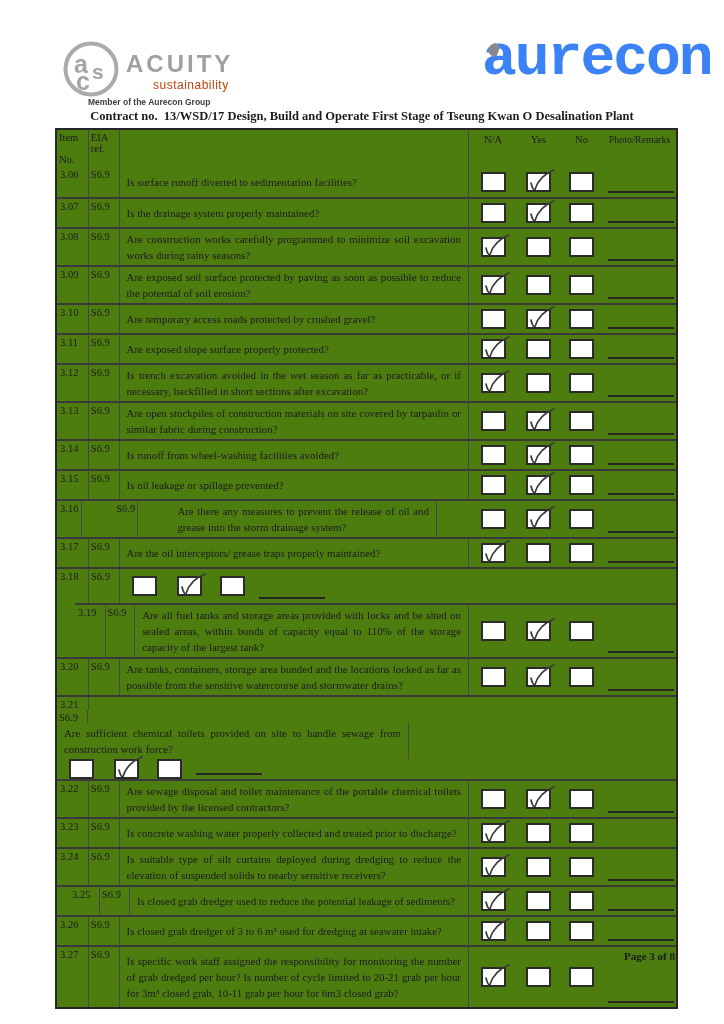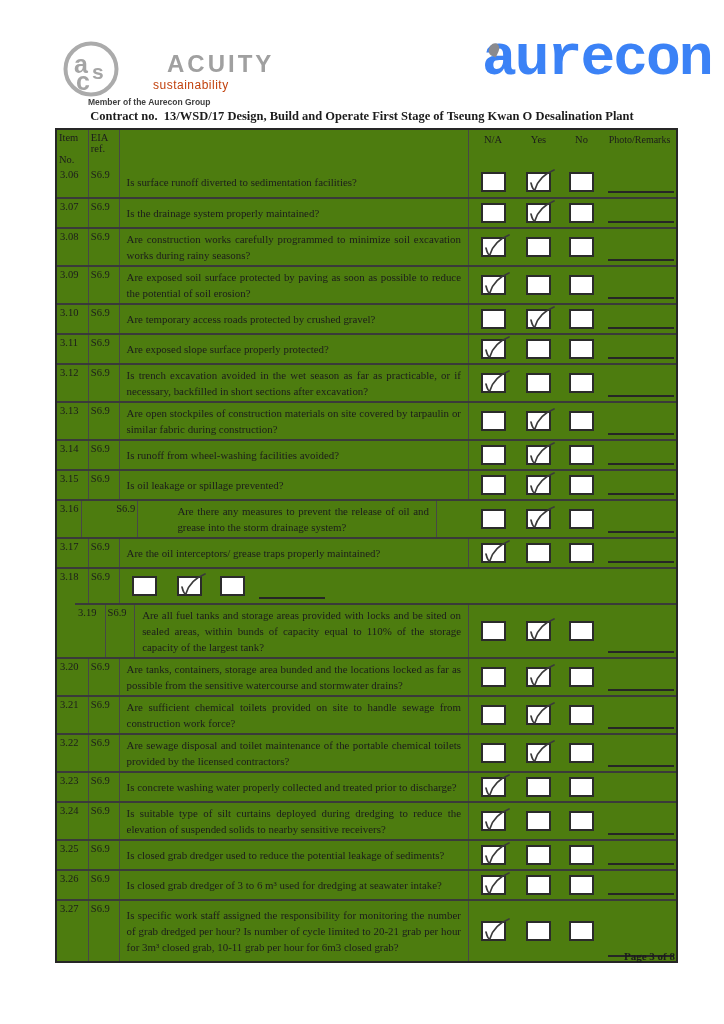--- a/index.html
+++ b/index.html
@@ -8,21 +8,21 @@
     position:relative; overflow:hidden; background:#ffffff;
     font-family:"Liberation Serif", serif; color:#1c1c1c;
   }
 
   
   .acuity { position:absolute; left:60px; top:38px; width:260px; height:70px; }
   .acuity-mark { position:absolute; left:2px; top:2px; }
   .acuity-name {
     position:absolute; left:66px; top:12px;
     font-family:"Liberation Sans", sans-serif; font-size:24px; font-weight:600;
-    letter-spacing:3px; color:#a0a0a0;margin-left:41px;
+    letter-spacing:3px; color:#a0a0a0;
   }
   .acuity-sub {
     position:absolute; left:93px; top:40px;
     font-family:"Liberation Sans", sans-serif; font-size:12px;
     letter-spacing:0.5px; color:#c2410c;
   }
   .member-note {
     position:absolute; left:28px; top:59px;
     font-family:"Liberation Sans", sans-serif; font-size:8.5px; font-weight:bold;
     color:#3f3f3f;
@@ -558,21 +558,21 @@
         <div class="box">
           
         </div>
       </div>
       <div class="sub rem">
         <div class="remark-line"></div>
       </div>
     </div>
   </div>
 
-  <div class="row" style="min-height: 36px;">
+  <div class="row" style="min-height: 36px; flex-direction: column;">
     <div class="cell c-item">3.21</div>
     <div class="cell c-eia">S6.9</div>
     <div class="cell c-q">
       <div class="qtext">Are sufficient chemical toilets provided on site to handle sewage from construction work force?</div>
     </div>
     <div class="cell c-checks">
       <div class="sub na">
         <div class="box">
           
         </div>
@@ -678,21 +678,21 @@
         <div class="box">
           
         </div>
       </div>
       <div class="sub rem">
         <div class="remark-line"></div>
       </div>
     </div>
   </div>
 
-  <div class="row" style="min-height: 30px;">
+  <div class="row" style="min-height: 30px; padding-left: 12px;">
     <div class="cell c-item">3.25</div>
     <div class="cell c-eia">S6.9</div>
     <div class="cell c-q">
       <div class="qtext">Is closed grab dredger used to reduce the potential leakage of sediments?</div>
     </div>
     <div class="cell c-checks">
       <div class="sub na">
         <div class="box checked">
           <svg class="tick" viewBox="0 0 32 28">
             <path d="M6 16 Q8 24 10 22.5 Q14 9 29 3" fill="none" stroke="#3a3a3a" stroke-width="1.7" stroke-linecap="round"></path>

